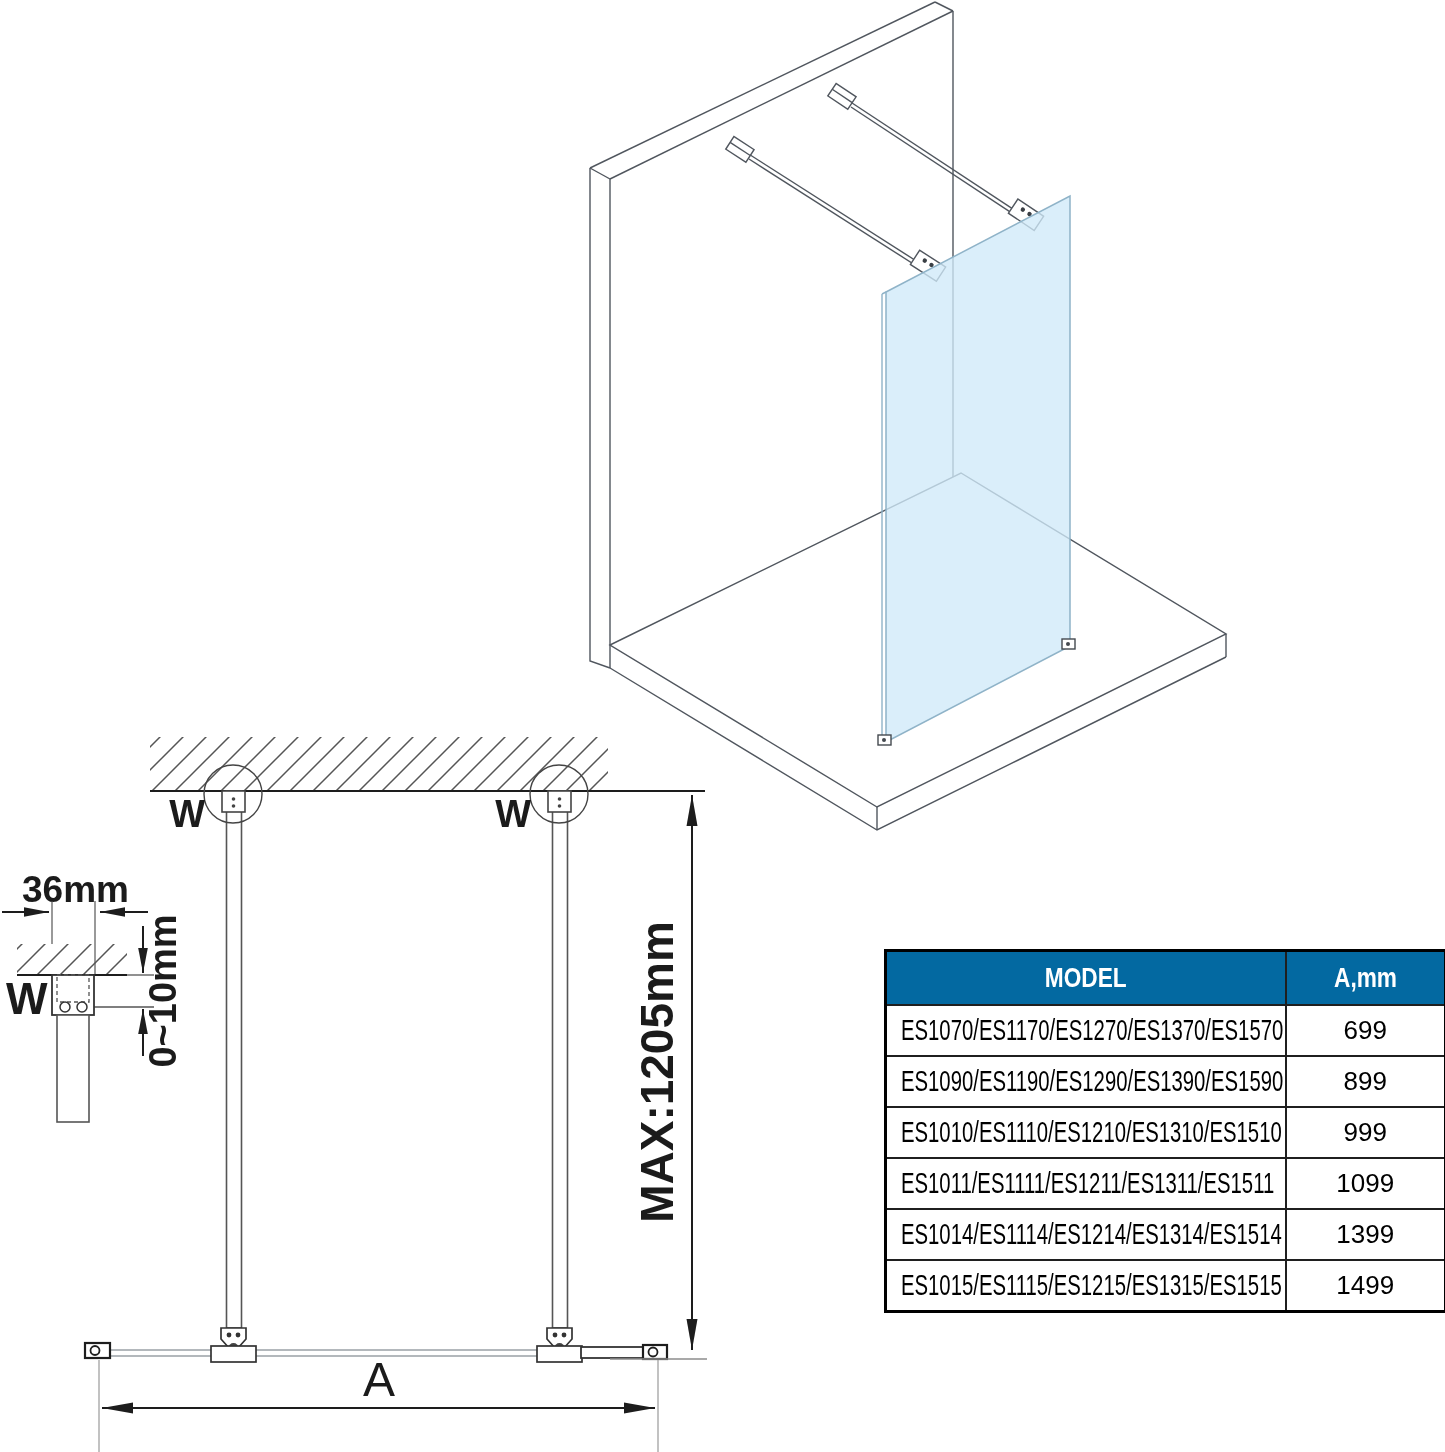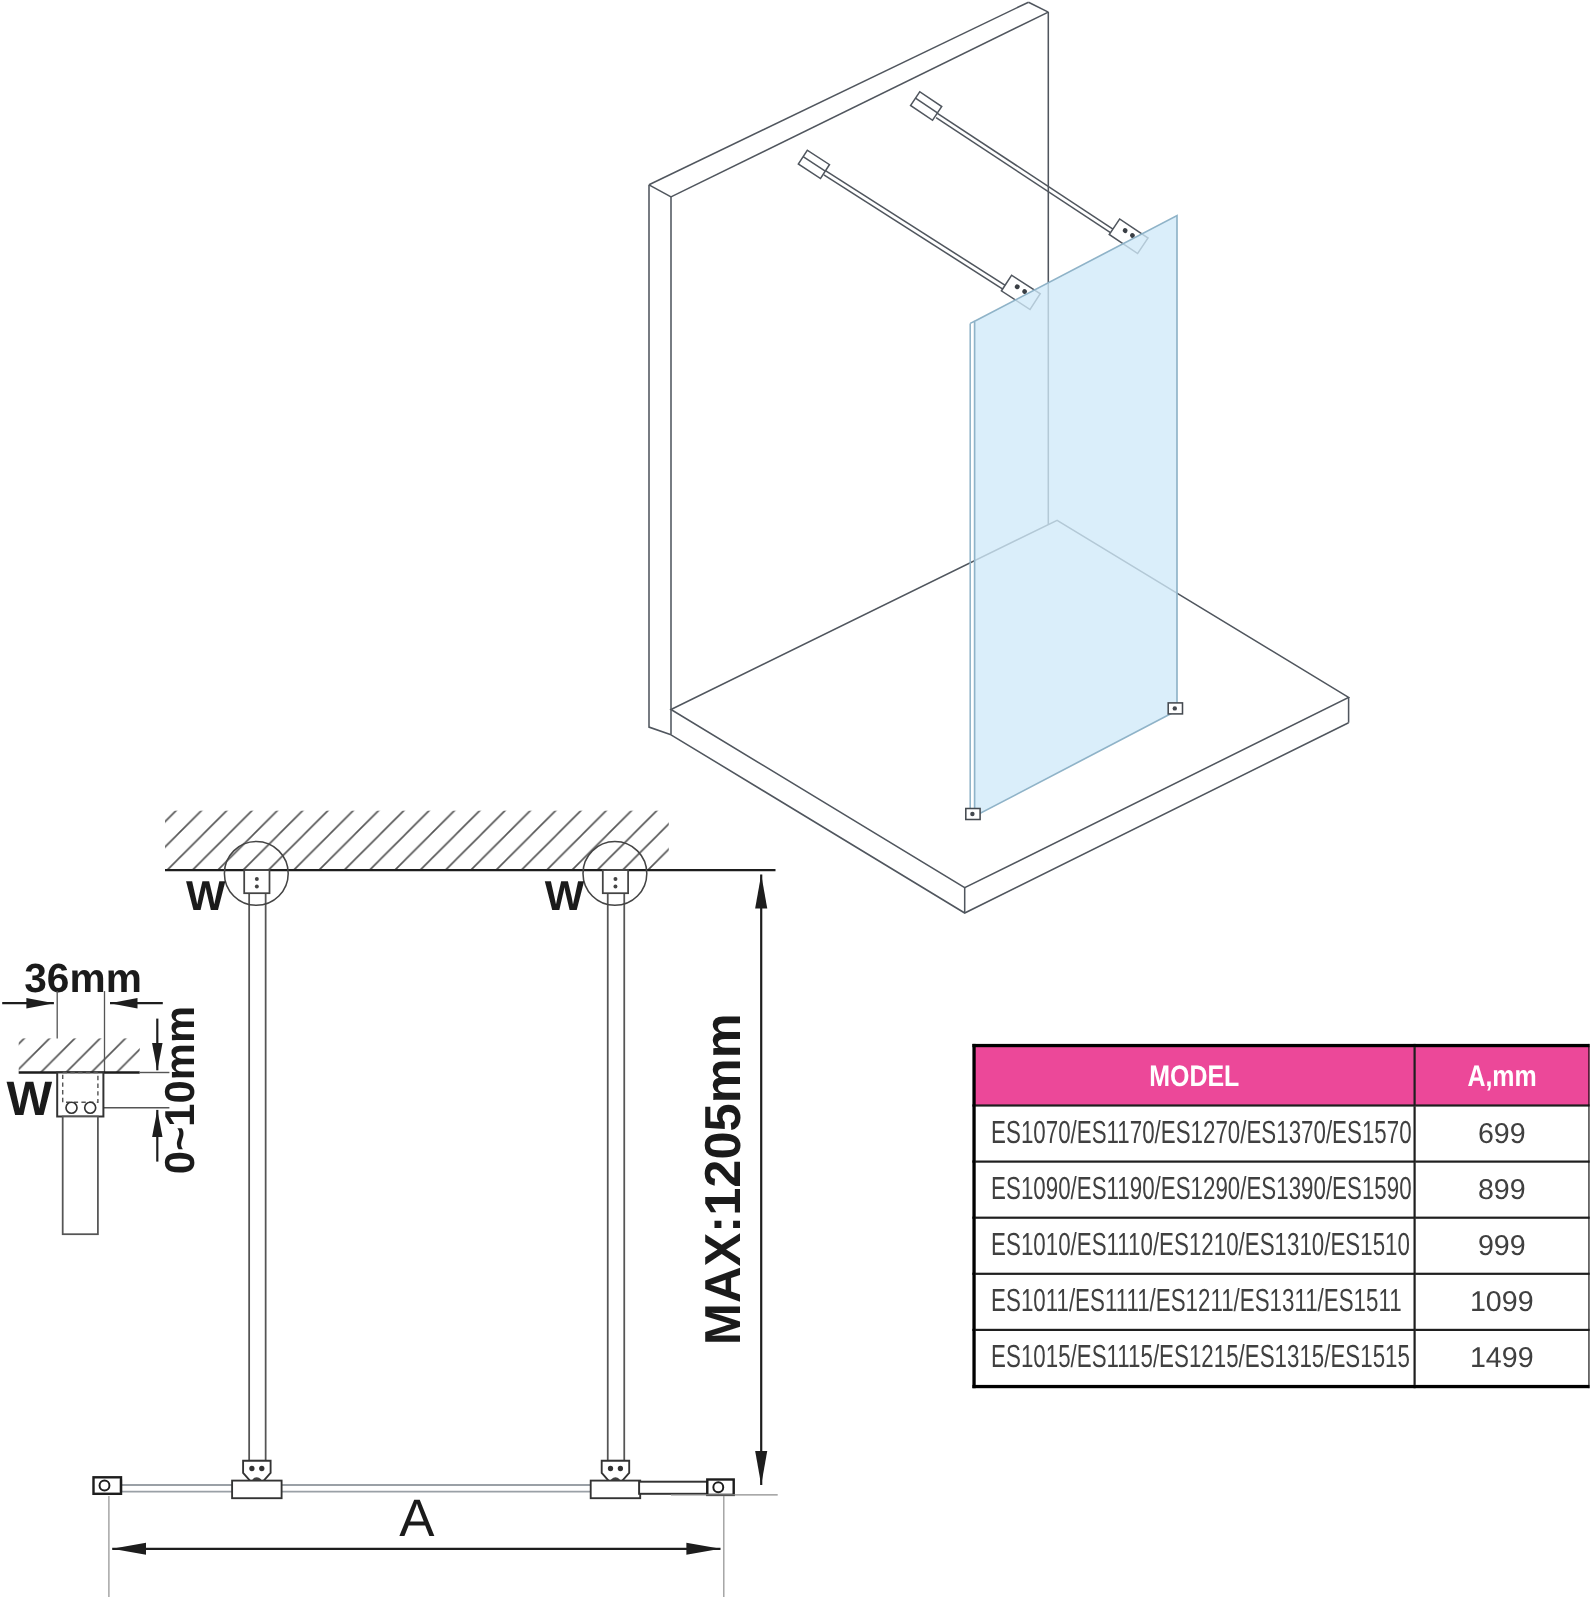--- a/index.html
+++ b/index.html
@@ -9,24 +9,24 @@
   .dimtext{font-weight:bold;}
   
   table.spec{
     position:absolute;left:884px;top:949px;width:560px;
     border-collapse:collapse;table-layout:fixed;
     border:3px solid #000;background:#fff;
   }
   table.spec th, table.spec td{
     border:2px solid #1f1f1f;
     font-family:"Liberation Sans",sans-serif;
-    color:#404040;
+    color:#000000;
   }
   table.spec th{
-    background:#ec4899;color:#fff;height:50px;
+    background:#0369a1;color:#fff;height:50px;
     font-size:27px;font-weight:bold;text-align:center;
   }
   table.spec td{height:47px;font-size:26px;}
   td.model-cell{padding-left:14px;text-align:left;}
   td.val-cell{text-align:center;}
   .cond{display:inline-block;transform:scaleX(0.70);transform-origin:0 50%;
         font-size:29px;white-space:nowrap;letter-spacing:0;}
   .cond-h{display:inline-block;transform:scaleX(0.84);transform-origin:50% 50%;white-space:nowrap;}
   col.c-model{width:400px;} col.c-a{width:160px;}
 </style>
@@ -235,19 +235,23 @@
     </tr>
     <tr>
       <td class="model-cell"><span class="cond">ES1010/ES1110/ES1210/ES1310/ES1510</span></td>
       <td class="val-cell">999</td>
     </tr>
     <tr>
       <td class="model-cell"><span class="cond">ES1011/ES1111/ES1211/ES1311/ES1511</span></td>
       <td class="val-cell">1099</td>
     </tr>
     <tr>
+      <td class="model-cell"><span class="cond">ES1014/ES1114/ES1214/ES1314/ES1514</span></td>
+      <td class="val-cell">1399</td>
+    </tr>
+    <tr>
       <td class="model-cell"><span class="cond">ES1015/ES1115/ES1215/ES1315/ES1515</span></td>
       <td class="val-cell">1499</td>
     </tr>
   </tbody>
 </table>
 
 </div>
 
 </body></html>

